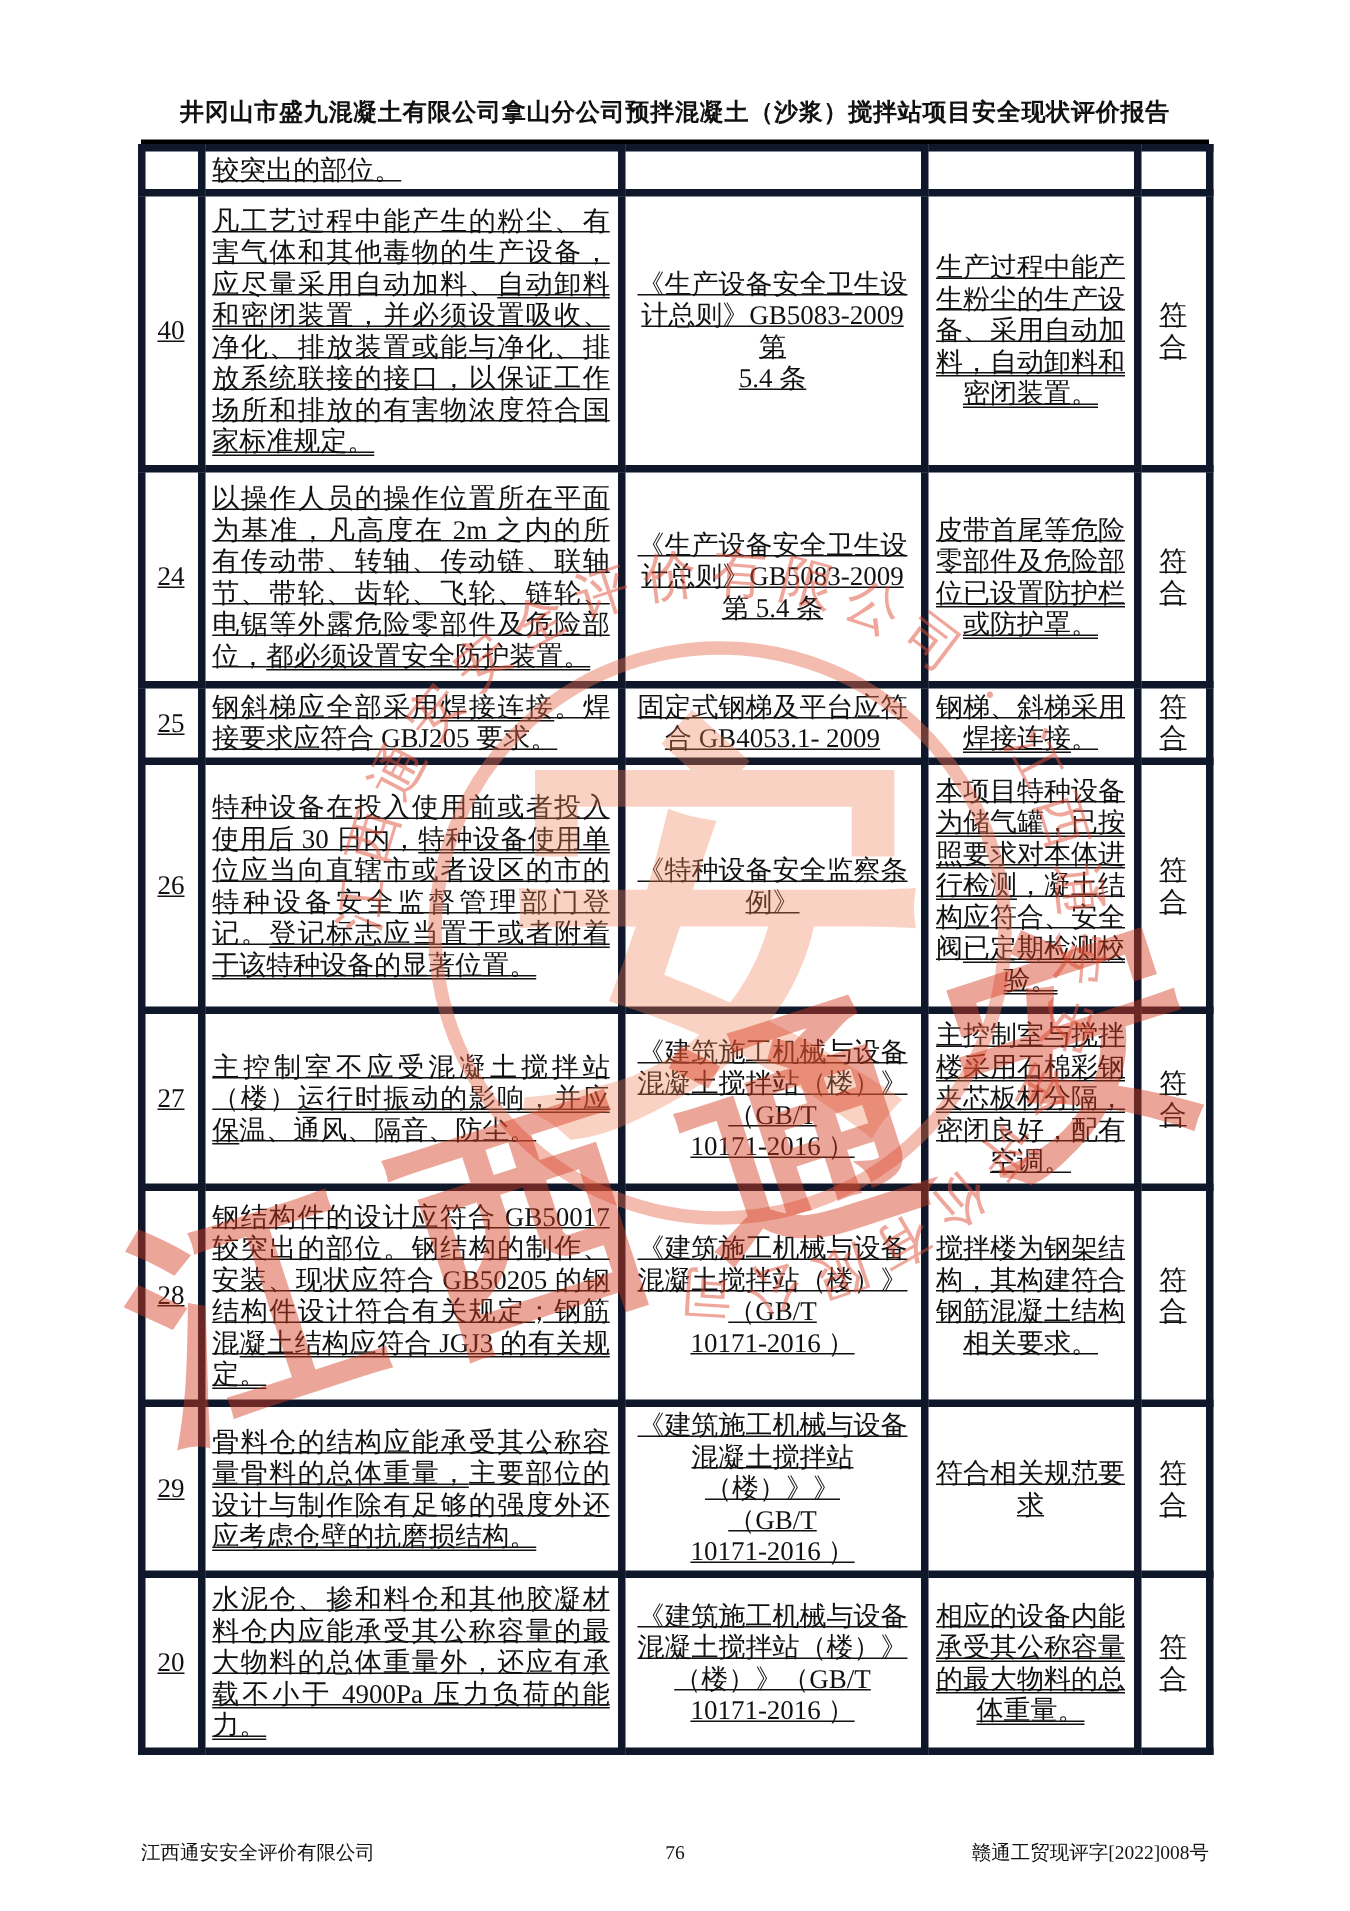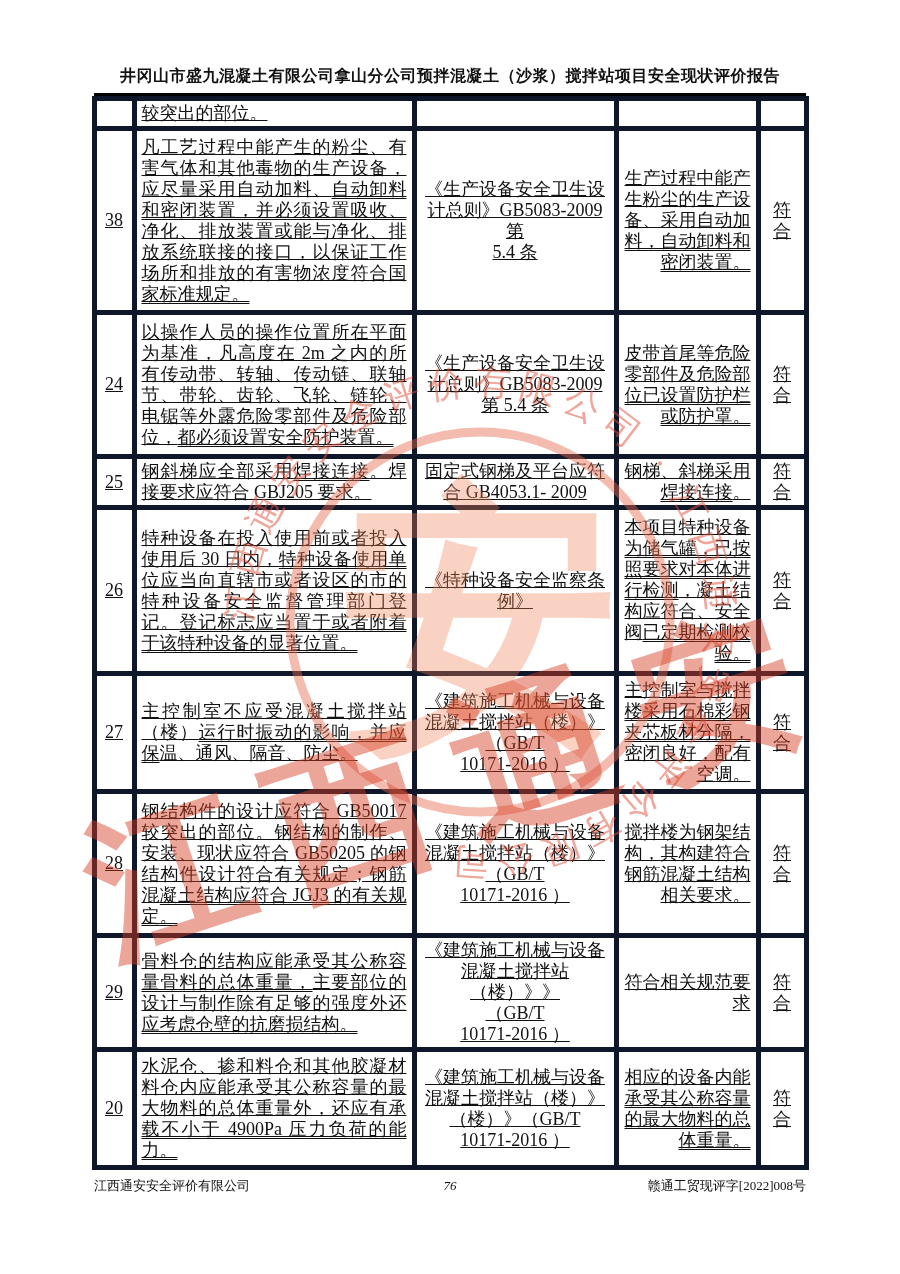--- a/index.html
+++ b/index.html
@@ -40,35 +40,35 @@
     vertical-align:middle;
     font-size:18px;
     line-height:21px;
     overflow:hidden;
     word-break:break-all;
     text-decoration:underline;
   }
   td.c-no{text-align:center;padding:0;}
   td.c-req{text-align:justify;}
   td.c-std{text-align:center;white-space:pre-line;line-height:22px;}
-  td.c-desc{text-align:right;}
+  td.c-desc{text-align:center;}
   td.c-res{text-align:center;padding:0;}
   .ul{text-decoration:underline;text-underline-offset:3px;}
   .footer{
     position:absolute;
     left:94px;
-    top:1176px;
+    top:1225px;
     width:712px;
     display:flex;
     align-items:center;
     font-size:13px;
     line-height:16px;
   }
   .footer .f-left{flex:1;text-align:left;}
-  .footer .f-center{flex:1;text-align:center;font-style:italic;}
+  .footer .f-center{flex:1;text-align:center;}
   .footer .f-right{flex:1;text-align:right;}
   svg.watermark{
     position:absolute;
     left:0;top:0;
     width:900px;height:1274px;
     pointer-events:none;
     z-index:10;
   }
 </style>
 </head>
@@ -90,21 +90,21 @@
     </colgroup>
     <tbody id="table-body">
         <tr style="height: 30px;">
           <td class="c-no"></td>
           <td class="c-req"><span>较突出的部位。</span></td>
           <td class="c-std"></td>
           <td class="c-desc"></td>
           <td class="c-res"></td>
         </tr>
         <tr style="height: 184px;">
-          <td class="c-no">38</td>
+          <td class="c-no">40</td>
           <td class="c-req"><span>凡工艺过程中能产生的粉尘、有害气体和其他毒物的生产设备，应尽量采用自动加料、</span><span class="ul">自动卸料和密闭装置，并必须设置吸收、</span><span>净化、排放装置或能与净化、排放系统联接的接口，以保证工作场所和排放的有害物浓度符合国</span><span class="ul">家标准规定。</span></td>
           <td class="c-std">《生产设备安全卫生设
 计总则》GB5083-2009 第
 5.4 条</td>
           <td class="c-desc"><span>生产过程中能产生粉尘的生产设备、采用自动加</span><span class="ul">料，自动卸料和密闭装置。</span></td>
           <td class="c-res">符合</td>
         </tr>
         <tr style="height: 144px;">
           <td class="c-no">24</td>
           <td class="c-req"><span>以操作人员的操作位置所在平面为基准，凡高度在 2m 之内的所有传动带、转轴、传动链、联轴节、带轮、齿轮、飞轮、链轮、电锯等外露危险零部件及危险部位，</span><span class="ul">都必须设置安全防护装置。</span></td>

